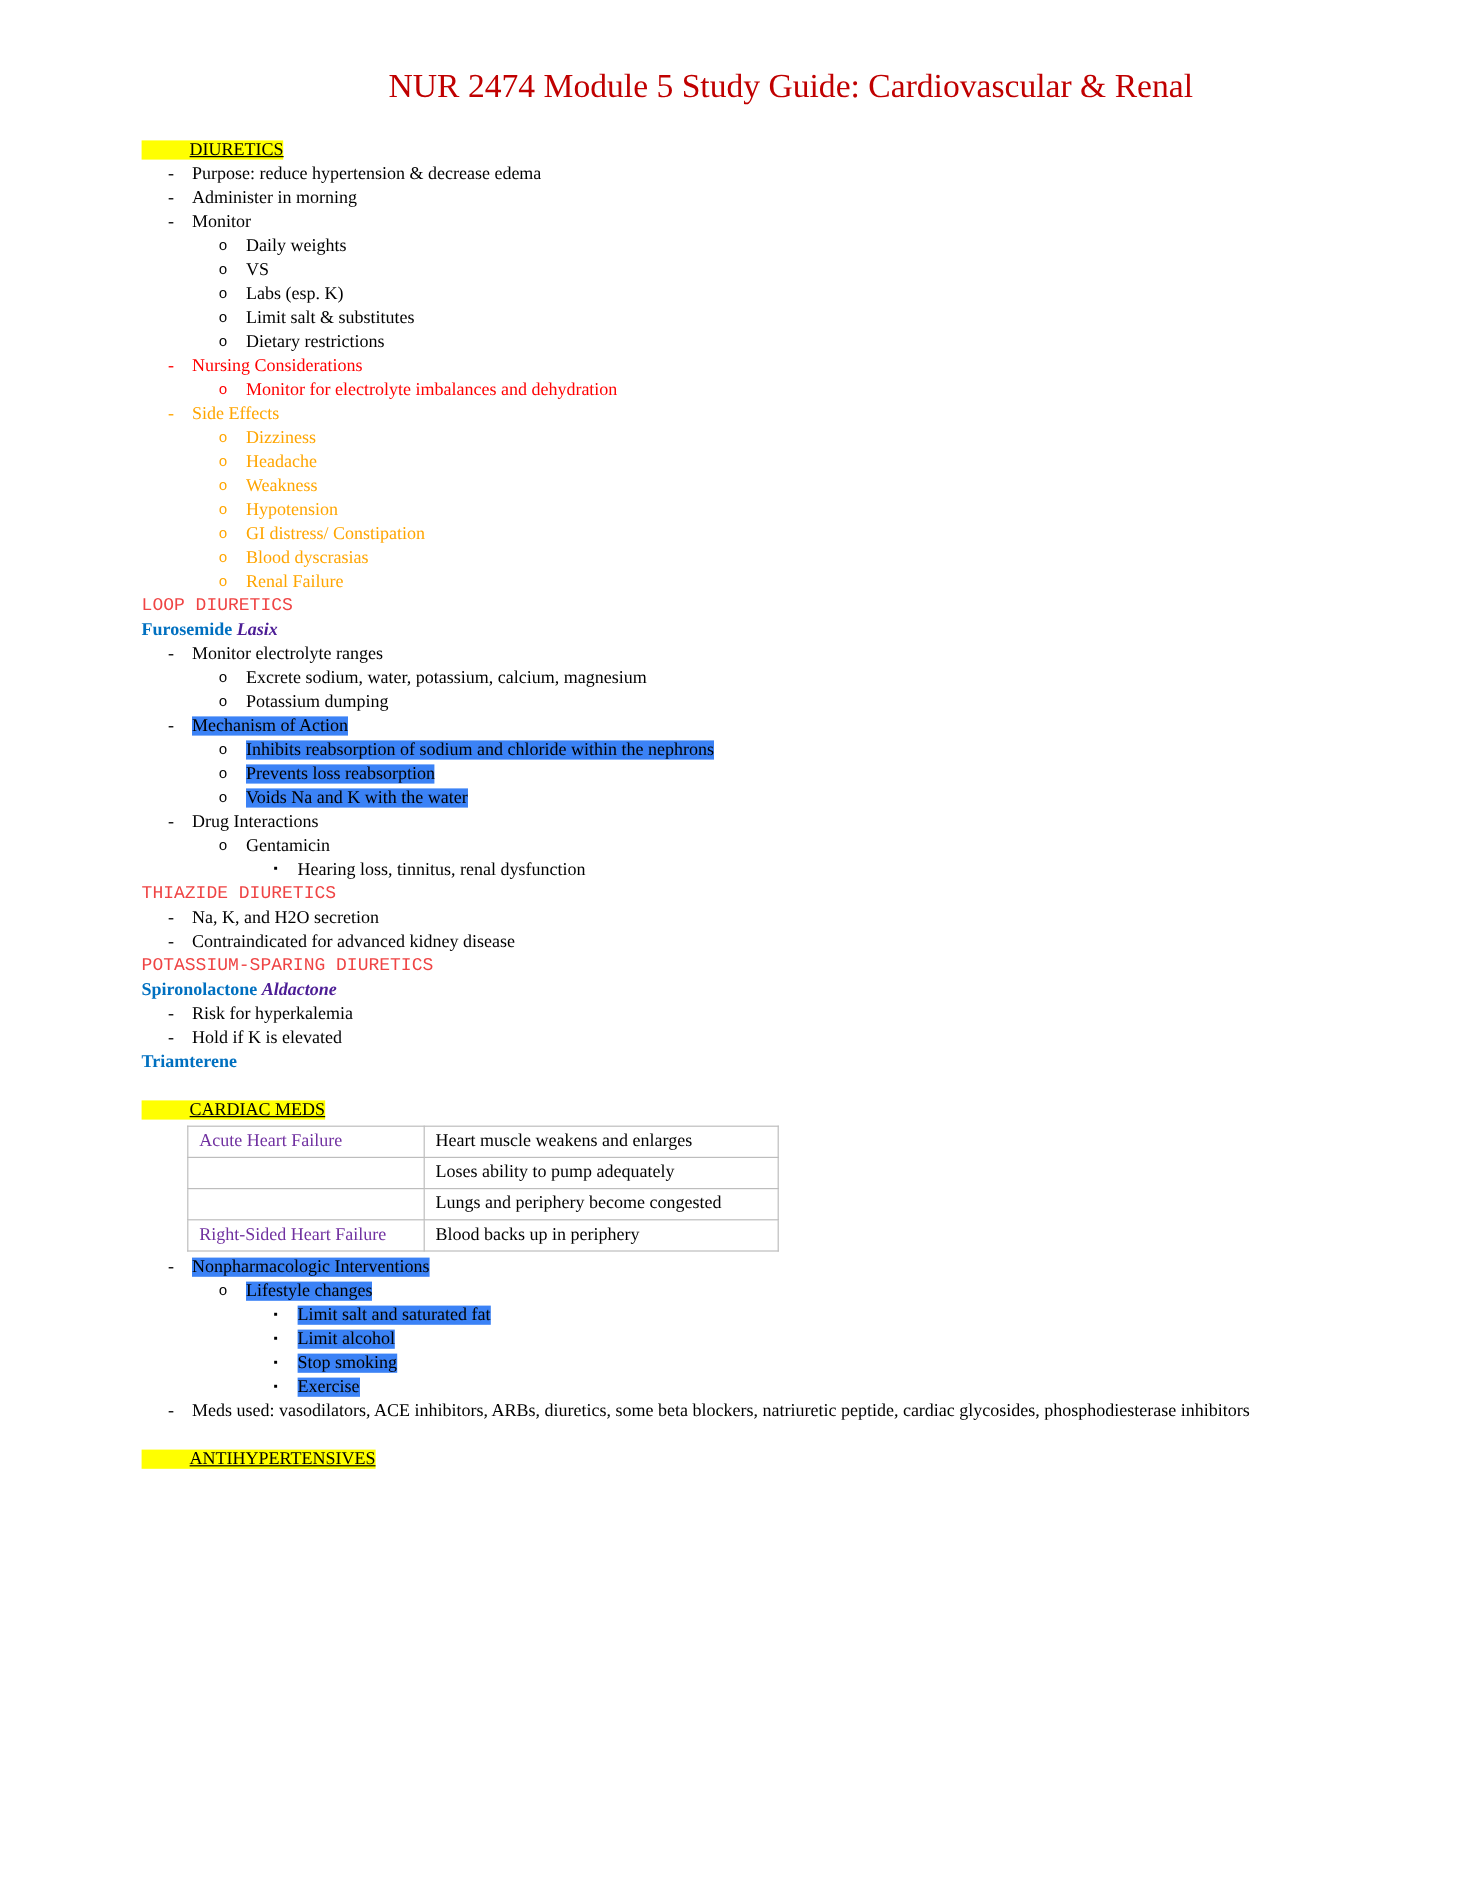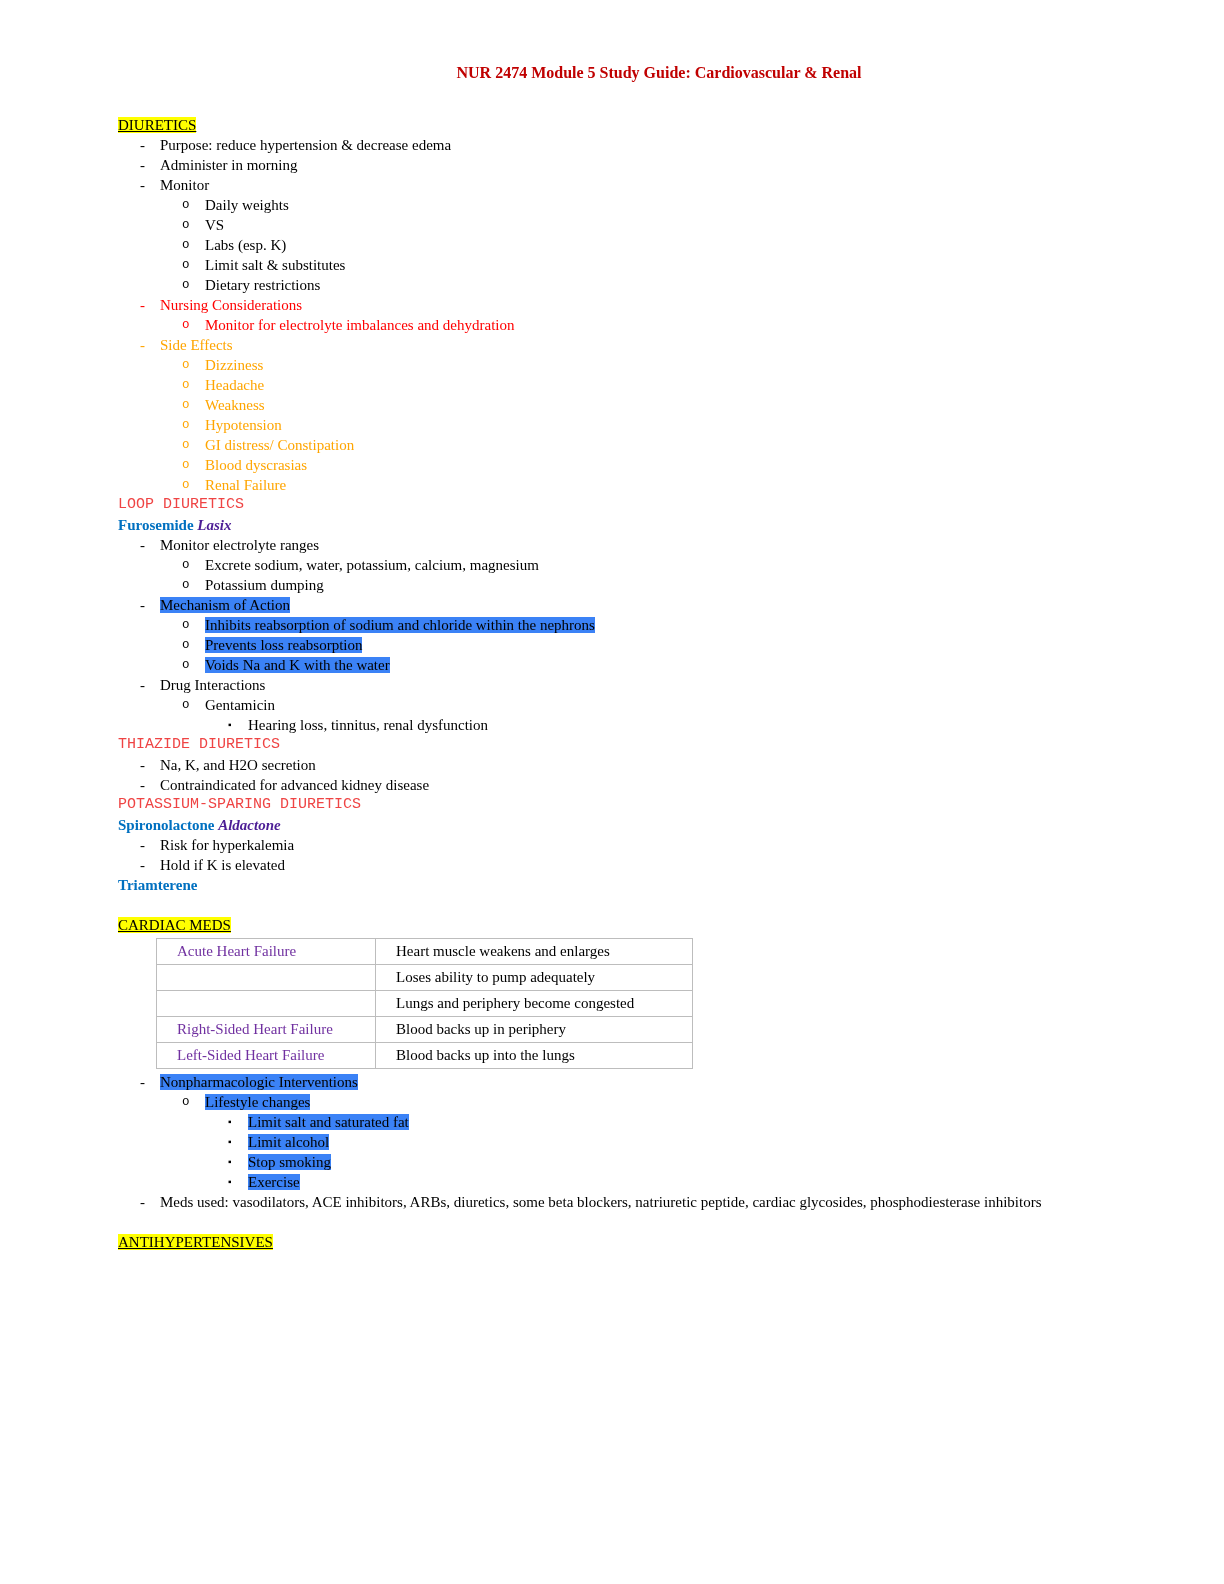--- a/index.html
+++ b/index.html
@@ -7,51 +7,51 @@
     position:relative;
     width:1224px; height:1584px;
     background:#ffffff;
     box-sizing:border-box;
     padding:58px 24px 0 118px;
     font-family:"Liberation Serif", serif;
     font-size:15px;
     color:#000;
   }
   .title {
-    font-size:16px; font-weight:bold;
+    font-size:28px; font-weight:normal;
     color:#c00000;
     text-align:center;
     margin:0 0 27px 0;
     line-height:30px;
   }
   .line { position:relative; line-height:20px; min-height:20px; }
   .li1 { padding-left:42px; }
   .li2 { padding-left:87px; }
   .li3 { padding-left:130px; }
   .mk  { position:absolute; top:0; }
   .li1 .mk { left:22px; }
   .li2 .mk { left:64px; font-family:"Liberation Mono", monospace; font-size:12.5px; }
   .li3 .mk { left:110px; font-size:10px; }
-  .hl-y { background:#ffff00; }
+  .hl-y { background:#ffff00;padding-left:40px; }
   .hl-c { background:#3b82f6; }
   .u    { text-decoration:underline; }
   .c-red    { color:#ff0000; }
   .c-orange { color:#ffa500; }
   .c-gray   { color:#ef4444;font-family:Liberation Mono, monospace; }
   .c-purple { color:#7030a0; }
   .drug  { color:#0070c0; font-weight:bold;margin-top:33px; }
   .brand { color:#4c1d95; font-weight:bold; font-style:italic; }
   .gap { height:20px; }
   .hf-table {
     border-collapse:collapse;
     margin:3px 0 3px 38px;
   }
   .hf-table td {
     border:1px solid #bdbdbd;
-    padding:3px 20px;
+    padding:3px 9px;
     font-size:15px;
     line-height:19px;
     vertical-align:top;
   }
   .hf-table td.col-label { width:178px; }
   .hf-table td.col-value { width:276px; }
 </style>
 </head>
 <body>
 
@@ -117,24 +117,20 @@
       <td class="col-value">Loses ability to pump adequately</td>
     </tr>
     <tr>
       <td class="col-label c-purple"></td>
       <td class="col-value">Lungs and periphery become congested</td>
     </tr>
     <tr>
       <td class="col-label c-purple">Right-Sided Heart Failure</td>
       <td class="col-value">Blood backs up in periphery</td>
     </tr>
-    <tr>
-      <td class="col-label c-purple">Left-Sided Heart Failure</td>
-      <td class="col-value">Blood backs up into the lungs</td>
-    </tr>
   </tbody>
     </table>
 
   <div class="line li1"><span class="mk">-</span><span class="hl-c">Nonpharmacologic Interventions</span></div>
   <div class="line li2"><span class="mk">o</span><span class="hl-c">Lifestyle changes</span></div>
   <div class="line li3"><span class="mk">▪</span><span class="hl-c">Limit salt and saturated fat</span></div>
   <div class="line li3"><span class="mk">▪</span><span class="hl-c">Limit alcohol</span></div>
   <div class="line li3"><span class="mk">▪</span><span class="hl-c">Stop smoking</span></div>
   <div class="line li3"><span class="mk">▪</span><span class="hl-c">Exercise</span></div>
   <div class="line li1"><span class="mk">-</span><span>Meds used: vasodilators, ACE inhibitors, ARBs, diuretics, some beta blockers, natriuretic peptide, cardiac glycosides, phosphodiesterase inhibitors</span></div>

